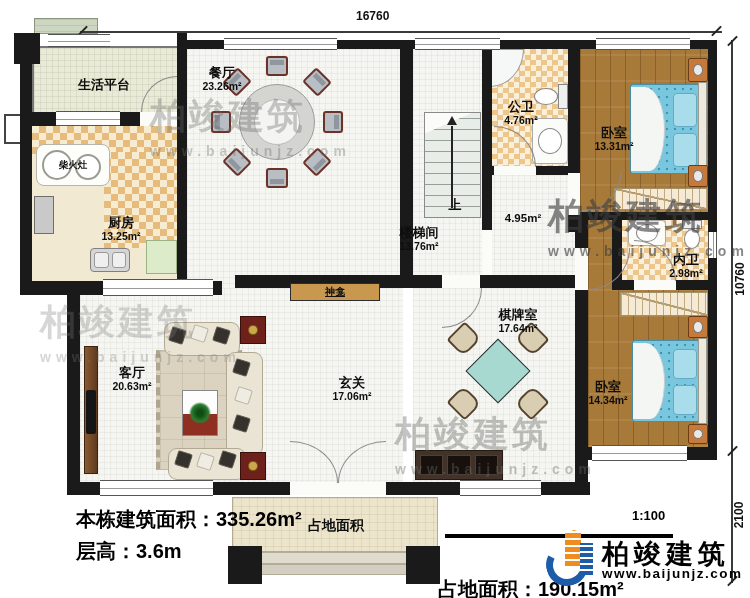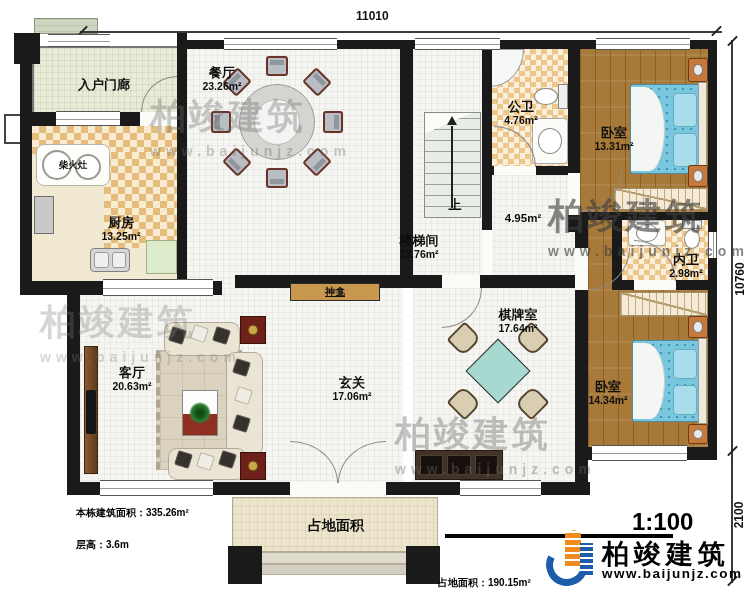--- a/index.html
+++ b/index.html
@@ -81,23 +81,23 @@
   .wm{position:absolute;z-index:30;pointer-events:none;white-space:nowrap;font-weight:bold;}
   .wm .t{display:block;font-size:36px;letter-spacing:3px;}
   .wm .u{display:block;font-size:14px;letter-spacing:5px;margin-top:2px;}
   
   .dimline{position:absolute;background:#3a3a3a;z-index:6;}
   .tick{position:absolute;width:13px;height:2px;background:#222;transform:rotate(-45deg);z-index:6;}
   .dimtext{position:absolute;z-index:6;font-size:12px;font-weight:bold;color:#111;}
   .vtext{transform:rotate(-90deg);transform-origin:center;}
   .tb{position:absolute;z-index:35;color:#000;}
   .tb-title{font-size:28px;font-weight:bold;letter-spacing:4px;}
-  .tb-scale{font-size:24px;font-weight:bold;}
+  .tb-scale{font-size:13px;font-weight:bold;}
   .tb-rule{position:absolute;z-index:34;background:#000;height:4px;}
-  .tb-stat{font-size:10px;font-weight:bold;}
+  .tb-stat{font-size:20px;font-weight:bold;}
   .brandname{font-size:27px;font-weight:bold;letter-spacing:5px;}
   .brandurl{font-size:13.5px;font-weight:bold;letter-spacing:1.5px;}
   .logo{position:absolute;z-index:36;width:48px;height:66px;}
   .logo .swoosh{position:absolute;left:-6px;top:16px;width:42px;height:42px;border:7px solid transparent;border-left-color:#1c5ca8;border-bottom-color:#1c5ca8;border-radius:50%;transform:rotate(-18deg);}
   .logo .t1{position:absolute;left:13px;top:2px;width:16px;height:36px;background:repeating-linear-gradient(0deg,#f08c1e 0 5px,#fff 5px 7px);clip-path:polygon(0 9%,55% 0,100% 6%,100% 100%,0 100%);}
   .logo .t2{position:absolute;left:28px;top:15px;width:13px;height:32px;background:repeating-linear-gradient(0deg,#1c5ca8 0 4px,#fff 4px 6px);}
 </style>
 </head>
 <body>
 
@@ -262,42 +262,42 @@
   <div class="arc arc-br" style="left:442px;top:288px;width:40px;height:40px;"></div>
   <div class="door-gap" style="left:290px;top:482px;width:96px;height:13px;"></div>
   <div class="arc arc-tr" style="left:290px;top:441px;width:48px;height:42px;"></div>
   <div class="arc arc-tl" style="left:338px;top:441px;width:48px;height:42px;"></div>
 
   <div class="shrine" style="left:290px;top:283px;width:90px;height:18px;text-decoration:underline;">
     <span>神龛</span>
   </div>
 
   <div class="lbl" style="left:104px;top:78px;">
-      <span class="nm">入户门廊</span>
+      <span class="nm">生活平台</span>
     </div>
   <div class="lbl" style="left:222px;top:66px;">
       <span class="nm">餐厅</span>
       <span class="ar">23.26m²</span>
     </div>
   <div class="lbl small" style="left:73px;top:160px;z-index:21;">
       <span class="nm">柴火灶</span>
     </div>
   <div class="lbl" style="left:121px;top:216px;">
       <span class="nm">厨房</span>
       <span class="ar">13.25m²</span>
     </div>
   <div class="lbl" style="left:521px;top:100px;">
       <span class="nm">公卫</span>
       <span class="ar">4.76m²</span>
     </div>
   <div class="lbl" style="left:614px;top:126px;">
       <span class="nm">卧室</span>
       <span class="ar">13.31m²</span>
     </div>
-  <div class="lbl" style="left:419px;top:234px;">
+  <div class="lbl" style="left:419px;top:226px;">
       <span class="nm">楼梯间</span>
       <span class="ar">13.76m²</span>
     </div>
   <div class="lbl" style="left:523px;top:212px;">
       <span class="ar" style="font-size:11.5px;">4.95m²</span>
     </div>
   <div class="lbl" style="left:455px;top:198px;">
       <span class="nm">上</span>
     </div>
   <div class="lbl" style="left:686px;top:253px;">
@@ -337,21 +337,21 @@
       <span class="u">www.baijunjz.com</span>
   </div>
   <div class="wm" style="left:395px;top:410px;color:#6a6a6a;opacity:.40;">
     <span class="t">柏竣建筑</span>
       <span class="u">www.baijunjz.com</span>
   </div>
 
   <div class="dimline" style="left:80px;top:31px;width:642px;height:2px;"></div>
   <div class="tick" style="left:76px;top:30px;"></div>
   <div class="tick" style="left:710px;top:30px;"></div>
-  <div class="dimtext" style="left:356px;top:9px;">11010</div>
+  <div class="dimtext" style="left:356px;top:9px;">16760</div>
   <div class="dimline" style="left:731px;top:40px;width:2px;height:412px;"></div>
   <div class="dimline" style="left:731px;top:452px;width:2px;height:131px;"></div>
   <div class="tick" style="left:726px;top:40px;"></div>
   <div class="tick" style="left:726px;top:450px;"></div>
   <div class="tick" style="left:726px;top:580px;"></div>
   <div class="dimtext vtext" style="left:718px;top:272px;width:44px;text-align:center;">10760</div>
   <div class="dimtext vtext" style="left:722px;top:508px;width:34px;text-align:center;">2100</div>
 
   <div class="tb tb-stat" style="left:76px;top:506px;">本栋建筑面积：335.26m²</div>
   <div class="tb tb-stat" style="left:76px;top:538px;text-align:center;">层高：3.6m</div>

